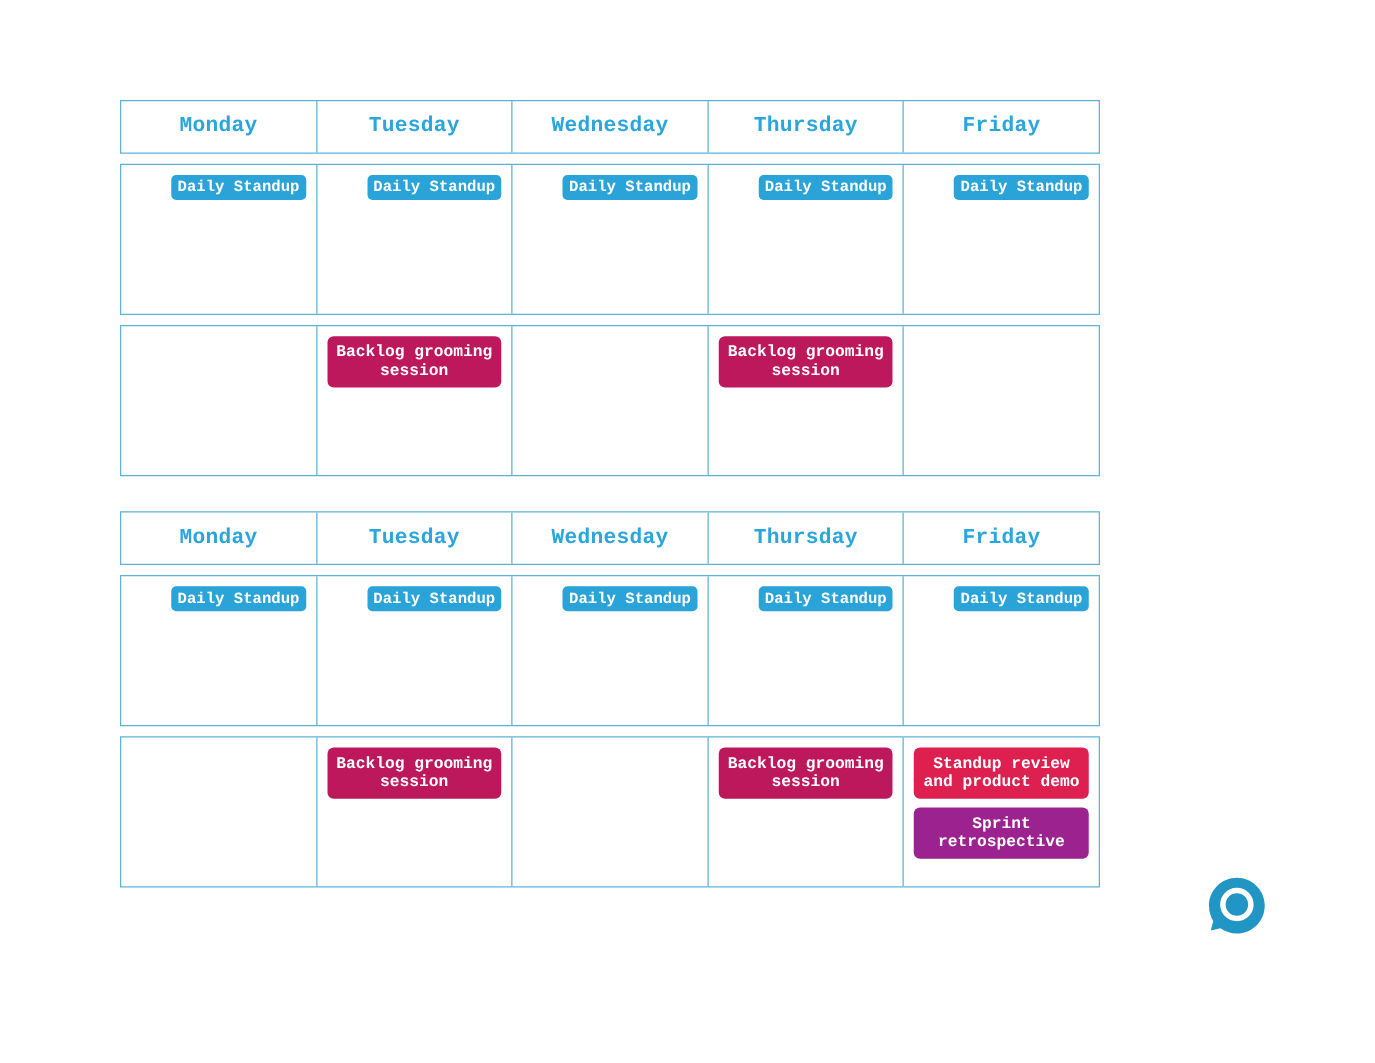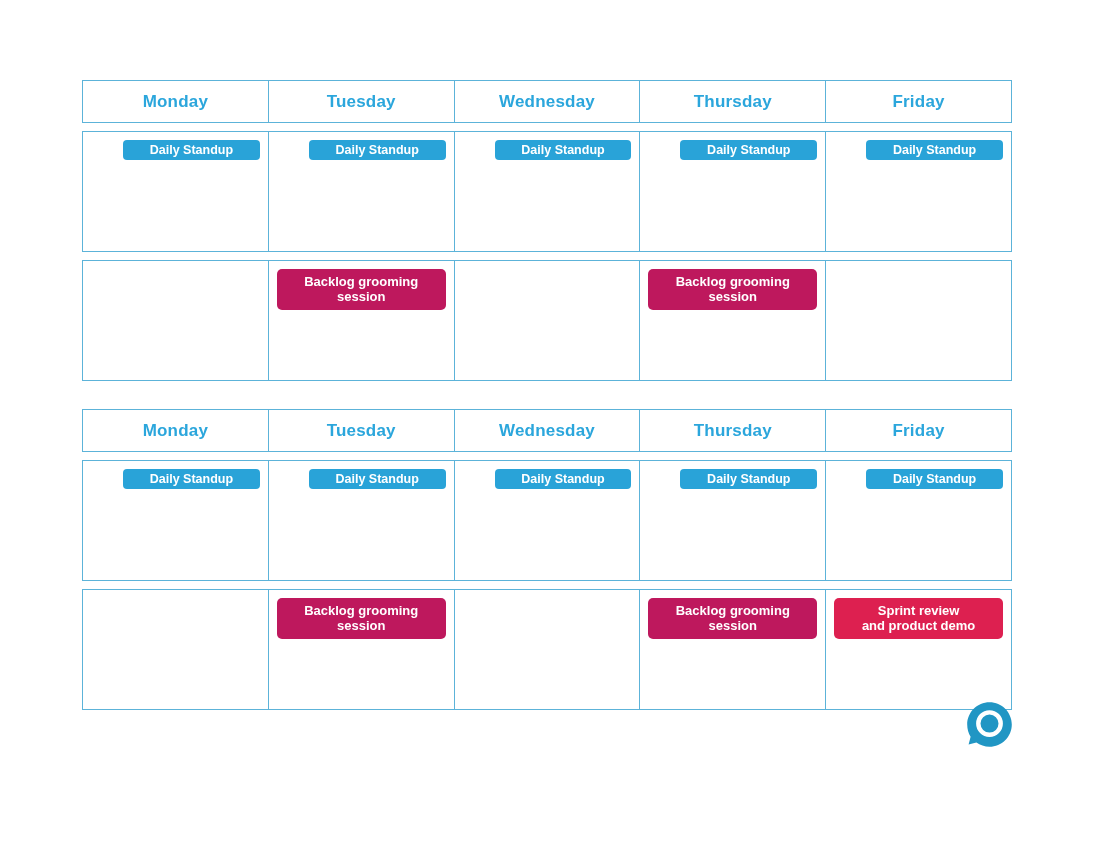--- a/index.html
+++ b/index.html
@@ -11,23 +11,24 @@
     width: 1100px;
     height: 850px;
     background: #ffffff;
     font-family: "Liberation Sans", sans-serif;
     position: relative;
     overflow: hidden;
   }
 
   .page {
     position: absolute;
-    left: 82px;
+    left: 96px;
     top: 80px;
-    width: 930px;
+    width: 784px;
+    font-family: Liberation Mono, monospace;
   }
 
   
   .week {
     width: 100%;
   }
   .week + .week {
     margin-top: 28px;
   }
 
@@ -220,22 +221,23 @@
         <div class="cell">
           <div class="event grooming">Backlog grooming
 session</div>
         </div>
         <div class="cell"></div>
         <div class="cell">
           <div class="event grooming">Backlog grooming
 session</div>
         </div>
         <div class="cell">
-          <div class="event review">Sprint review
+          <div class="event review">Standup review
 and product demo</div>
+          <div class="event retro">Sprint retrospective</div>
         </div>
       </div>
     </div>
   </div>
 
 <div class="logo">
   <svg viewBox="0 0 47 47" width="47" height="47" aria-hidden="true">
     <path d="M23.5 1.2
              C35.8 1.2 45.8 11.2 45.8 23.5
              C45.8 35.8 35.8 45.8 23.5 45.8

